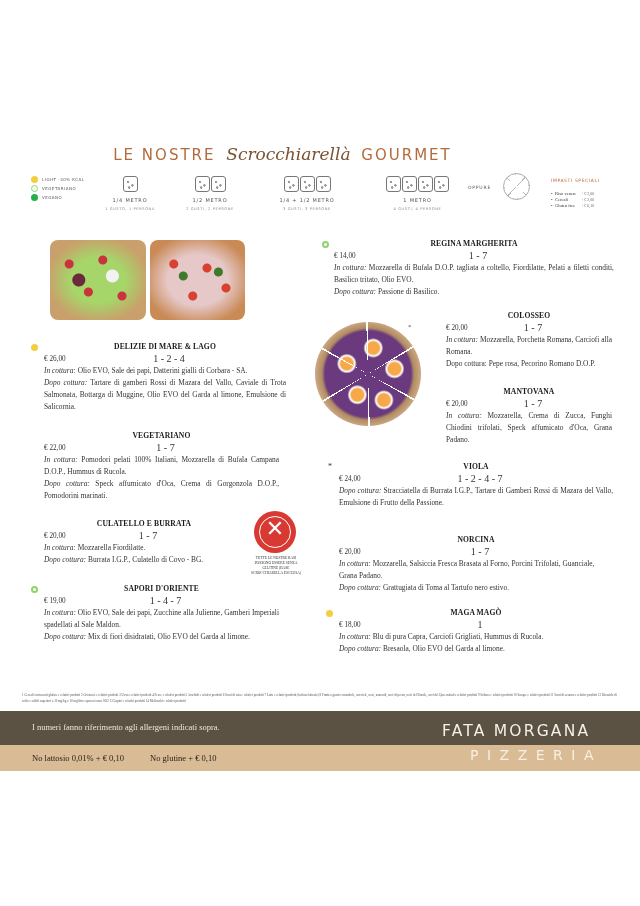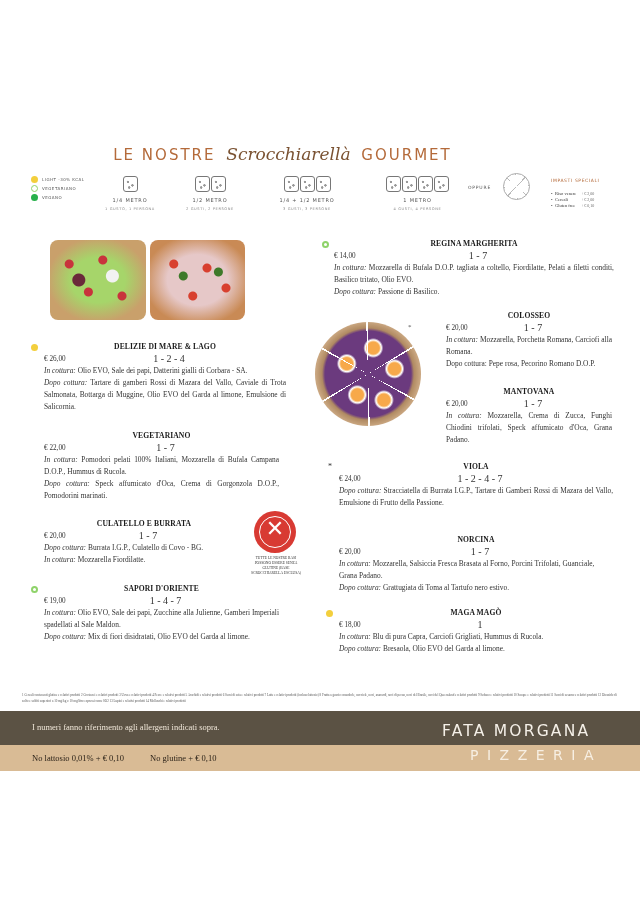--- a/index.html
+++ b/index.html
@@ -200,22 +200,22 @@
   <div class="txt"><em>In cottura:</em> <span>Pomodori pelati 100% Italiani, Mozzarella di Bufala Campana D.O.P., Hummus di Rucola.</span></div>
   <div class="txt"><em>Dopo cottura:</em> <span>Speck affumicato d'Oca, Crema di Gorgonzola D.O.P., Pomodorini marinati.</span></div>
 </div>
 
 <div class="dish" style="top:518px; left:44px; width:200px;">
   <div class="name-row">
       <span class="name">CULATELLO E BURRATA</span>
       <span class="alg">1 - 7</span>
     </div>
   <div class="price">€ 20,00</div>
+  <div class="txt"><em>In cottura:</em> <span>Mozzarella Fiordilatte.</span></div>
   <div class="txt"><em>Dopo cottura:</em> <span>Burrata I.G.P., Culatello di Covo - BG.</span></div>
-  <div class="txt"><em>In cottura:</em> <span>Mozzarella Fiordilatte.</span></div>
 </div>
 
 <span class="dish-dot dot-green-outline" style="top:586px; left:31px;"></span>
 <div class="dish" style="top:583px; left:44px; width:235px;">
   <div class="name-row">
       <span class="name">SAPORI D'ORIENTE</span>
       <span class="alg">1 - 4 - 7</span>
     </div>
   <div class="price">€ 19,00</div>
   <div class="txt"><em>In cottura:</em> <span>Olio EVO, Sale dei papi, Zucchine alla Julienne, Gamberi Imperiali spadellati al Sale Maldon.</span></div>

